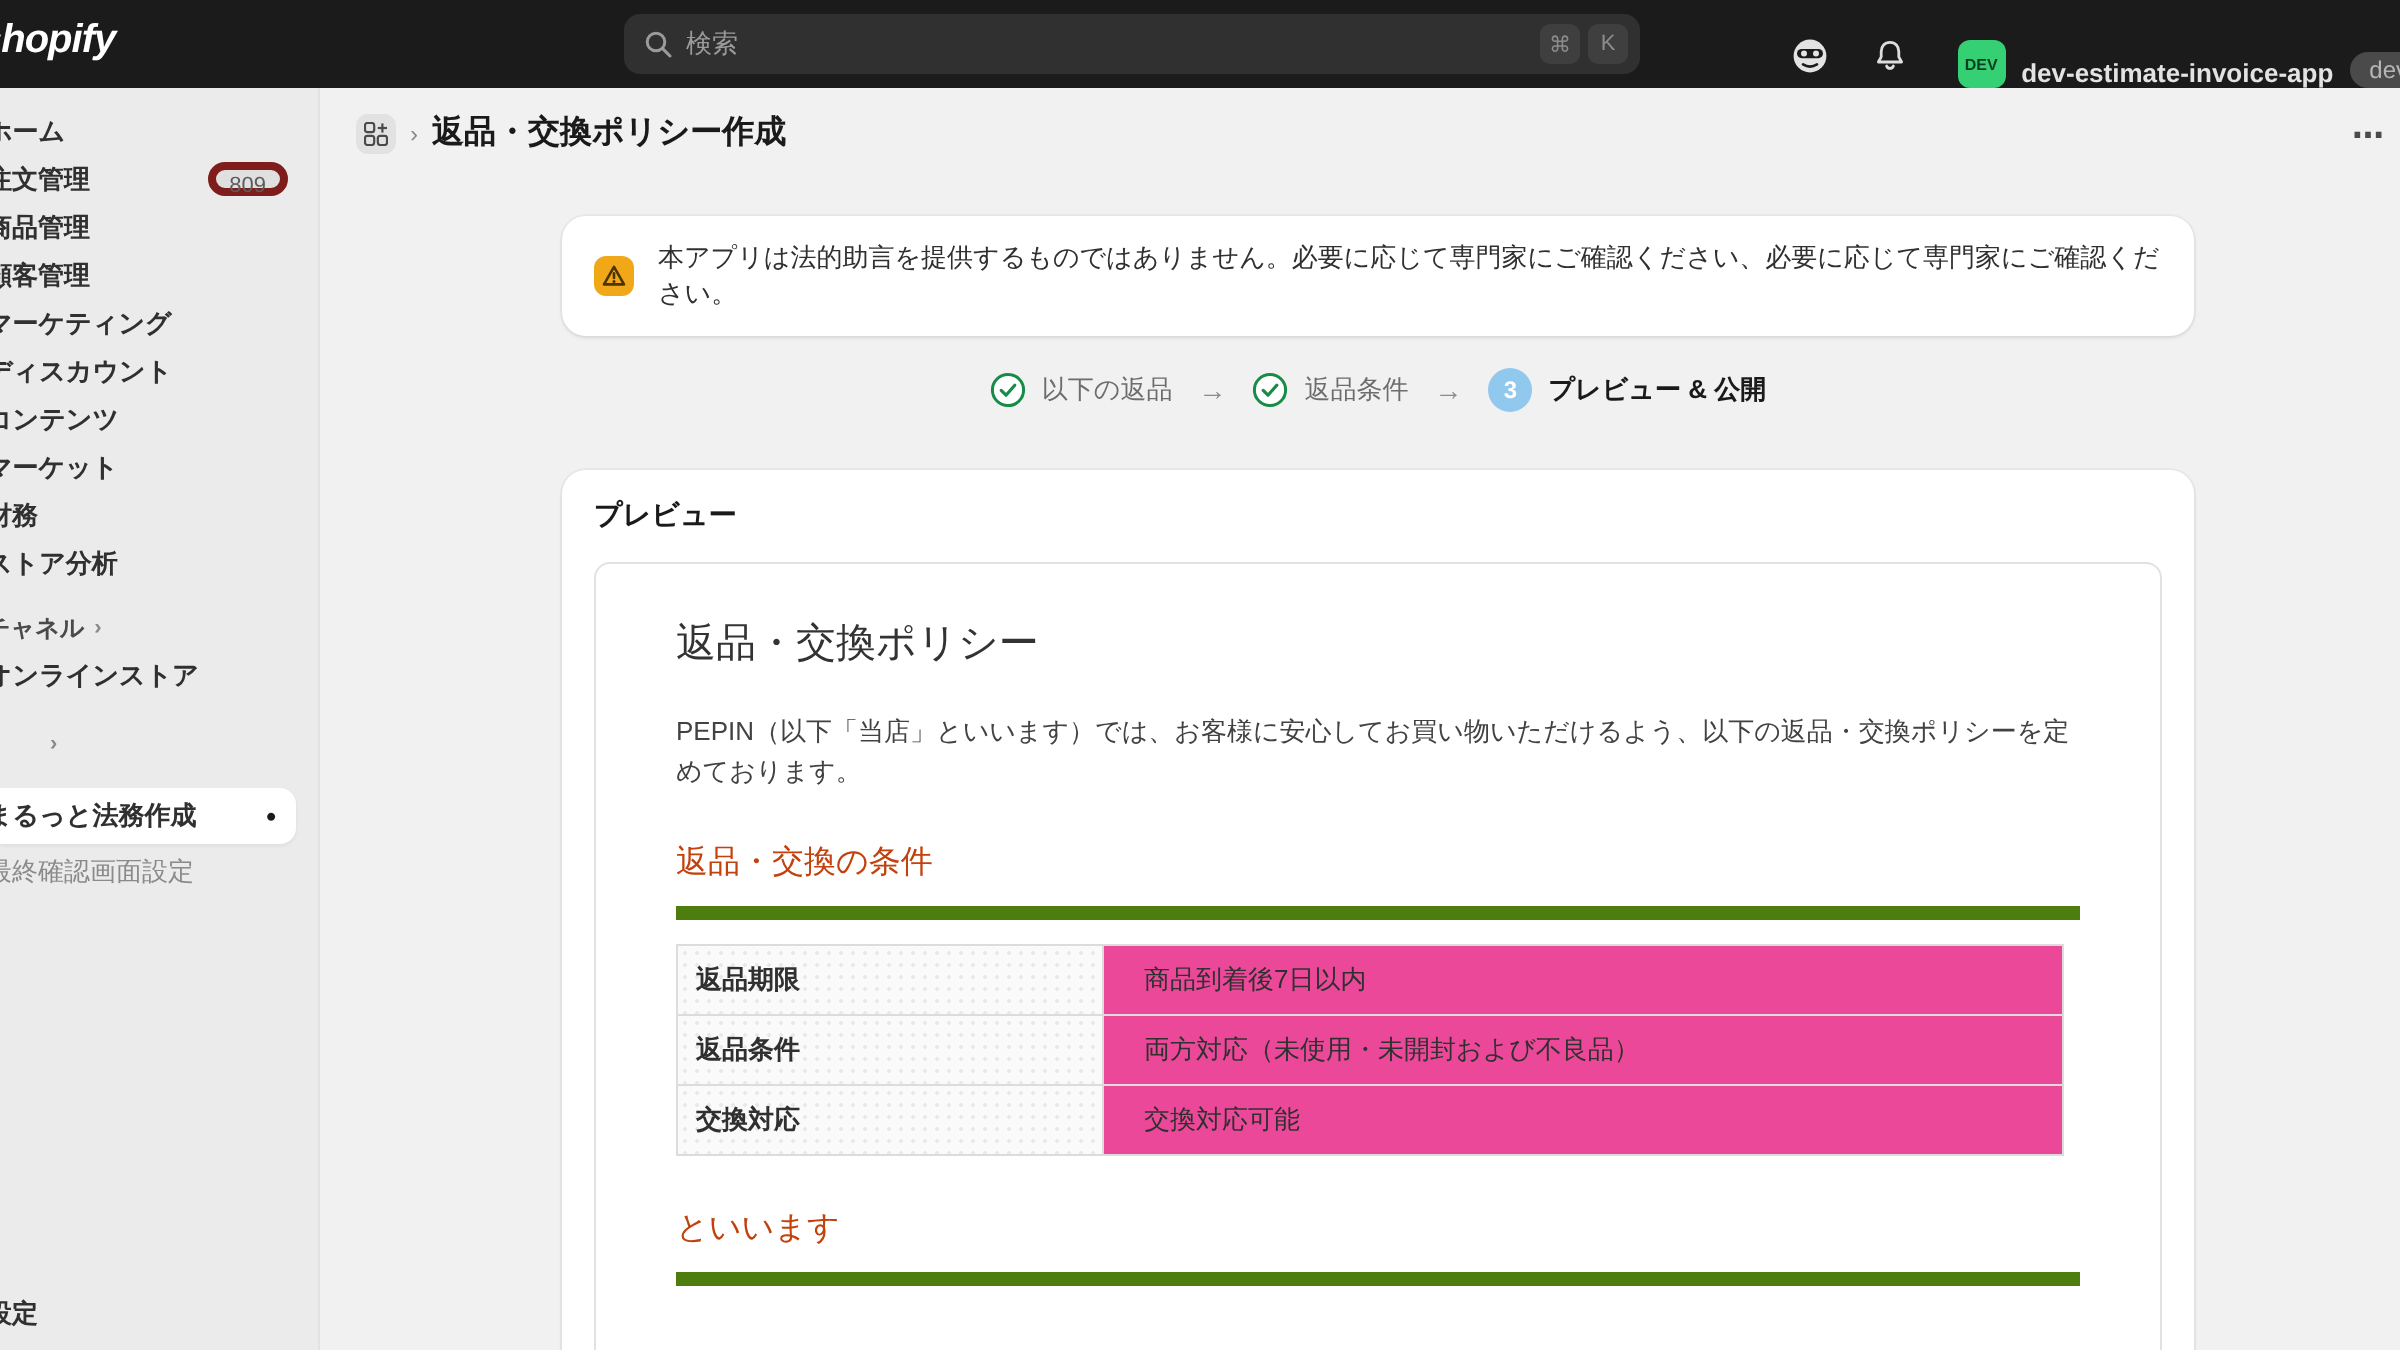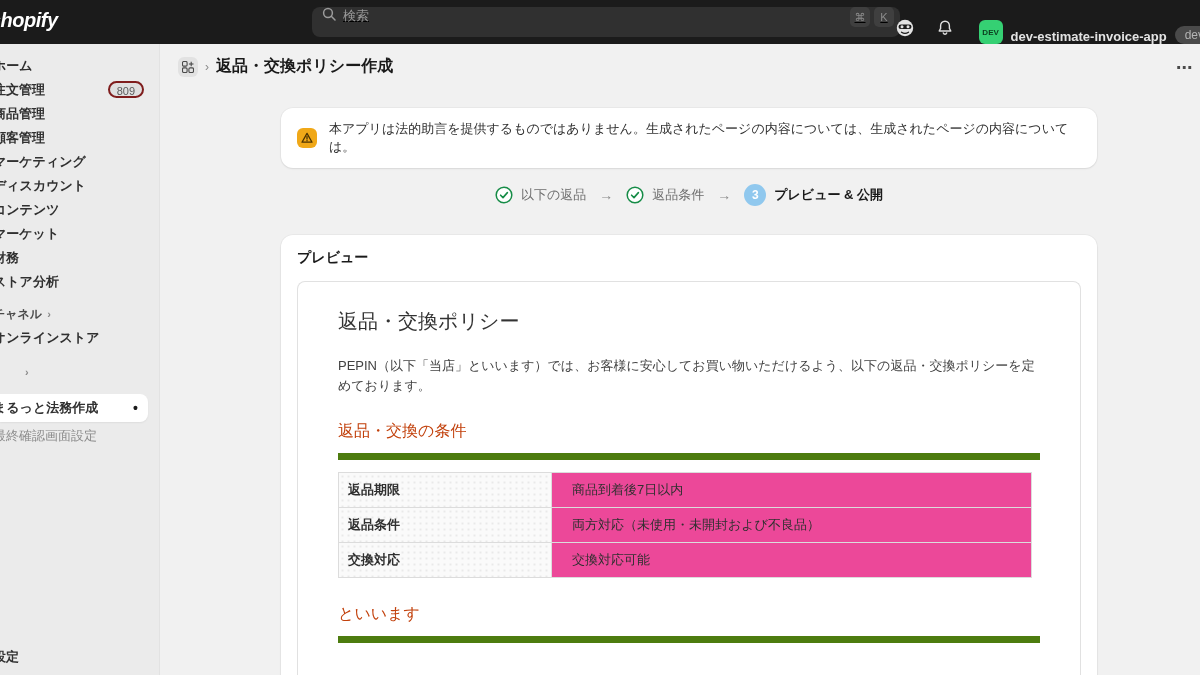--- a/index.html
+++ b/index.html
@@ -2,35 +2,35 @@
 <html><head>
 <meta charset="utf-8">
 <style>
   * { margin:0; padding:0; box-sizing:border-box; }
   html,body { width:1200px; height:675px; overflow:hidden; }
   body { font-family:"Liberation Sans","DejaVu Sans",sans-serif; background:#f1f1f1; position:relative; }
 
   
   .topbar { position:absolute; top:0; left:0; width:1200px; height:44px; background:#1b1b1b; z-index:50; }
   .logo { position:absolute; left:-10px; top:9px; color:#fff; font-size:20px; font-weight:700; font-style:italic; letter-spacing:-0.5px; }
-  .searchbox { position:absolute; left:312px; top:7px; width:588px; height:30px; background:#303030; border-radius:8px; display:flex; align-items:flex-start; padding:0 6px 0 10px;text-decoration:underline; }
+  .searchbox { position:absolute; left:312px; top:7px; width:508px; height:30px; background:#303030; border-radius:8px; display:flex; align-items:center; padding:0 6px 0 10px; }
   .searchbox .ph { color:#9b9b9b; font-size:13px; margin-left:7px; flex:1; }
   .kbd { width:20px; height:20px; border-radius:5px; background:#3f3f3f; color:#8c8c8c; font-size:11px; display:flex; align-items:center; justify-content:center; margin-left:4px; }
   .tb-right { position:absolute; right:0; top:0; height:44px; display:flex; align-items:flex-end; }
   .tb-iconbtn { width:32px; height:32px; display:flex; align-items:center; justify-content:center; border-radius:8px; }
   .avatar { width:24px; height:24px; border-radius:6px; background:#35d073; color:#0b3d1f; font-size:8px; font-weight:700; display:flex; align-items:center; justify-content:center; margin:0 8px 0 18px; }
   .store-name { color:#e3e3e3; font-size:13px; font-weight:600; }
   .env-badge { background:#4a4a4a; color:#b5b5b5; font-size:12px; padding:2px 10px; border-radius:10px; margin-left:8px; margin-right:-14px; }
 
   
   .sidebar { position:absolute; top:44px; left:0; width:160px; height:631px; background:#ebebeb; border-right:1px solid #e2e2e2; overflow:hidden; }
   .nav { padding-top:10px; }
   .nav-item { height:24px; display:flex; align-items:center; font-size:13px; font-weight:600; color:#303030; position:relative; padding-left:0; }
   .nav-item .lbl { margin-left:-7px; white-space:nowrap; }
-  .nav-badge { position:absolute; right:15px; top:3px; background:#e0e0e0; border:2px solid #7f1d1d; color:#5c5c5c; font-size:11px; font-weight:400; padding:0 7px; height:17px; line-height:16px; border-radius:9px; }
+  .nav-badge { position:absolute; right:15px; top:3px; background:#e0e0e0; border:4px solid #7f1d1d; color:#5c5c5c; font-size:11px; font-weight:400; padding:0 7px; height:17px; line-height:16px; border-radius:9px; }
   .nav-gap { height:8px; }
   .sec-head { height:24px; display:flex; align-items:center; font-size:12px; font-weight:600; color:#4a4a4a; }
   .sec-head .lbl { margin-left:-7px; white-space:nowrap; }
   .sec-head .chev { color:#8a8a8a; font-size:11px; margin-left:5px; }
   .nav-item.active-pill { height:28px; background:#fff; border-radius:0 8px 8px 0; width:148px; box-shadow:0 1px 2px rgba(0,0,0,.06); font-weight:700; }
   .pill-dot { position:absolute; right:10px; color:#1a1a1a; font-size:14px; line-height:1; }
   .nav-item.muted { color:#8a8a8a; font-weight:400; }
   .nav-settings { position:absolute; bottom:6px; left:0; height:24px; display:flex; align-items:center; font-size:13px; font-weight:600; color:#303030; }
   .nav-settings .lbl { margin-left:-7px; white-space:nowrap; }
 
@@ -187,21 +187,21 @@
   <div class="col">
 
     <div class="banner">
       <div class="warn-chip">
         <svg width="12" height="12" viewBox="0 0 12 12">
             <path d="M6 1.4 L11 10.2 H1 Z" fill="none" stroke="#4d3300" stroke-width="1.3" stroke-linejoin="round"></path>
             <line x1="6" y1="4.6" x2="6" y2="7" stroke="#4d3300" stroke-width="1.3" stroke-linecap="round"></line>
             <circle cx="6" cy="8.7" r="0.75" fill="#4d3300"></circle>
           </svg>
       </div>
-      <span class="banner-text">本アプリは法的助言を提供するものではありません。生成されたページの内容については、生成されたページの内容については。</span>
+      <span class="banner-text">本アプリは法的助言を提供するものではありません。必要に応じて専門家にご確認ください、必要に応じて専門家にご確認ください。</span>
     </div>
 
     <div class="stepper">
       <div class="step">
         <svg class="step-circle-done" viewBox="0 0 18 18">
             <circle cx="9" cy="9" r="7.8" fill="#fff" stroke="#168c47" stroke-width="1.5"></circle>
             <path d="M5.6 9.2 L8 11.6 L12.4 6.6" fill="none" stroke="#168c47" stroke-width="1.6" stroke-linecap="round" stroke-linejoin="round"></path>
           </svg>
         <span class="step-lbl-done">以下の返品</span>
       </div>

